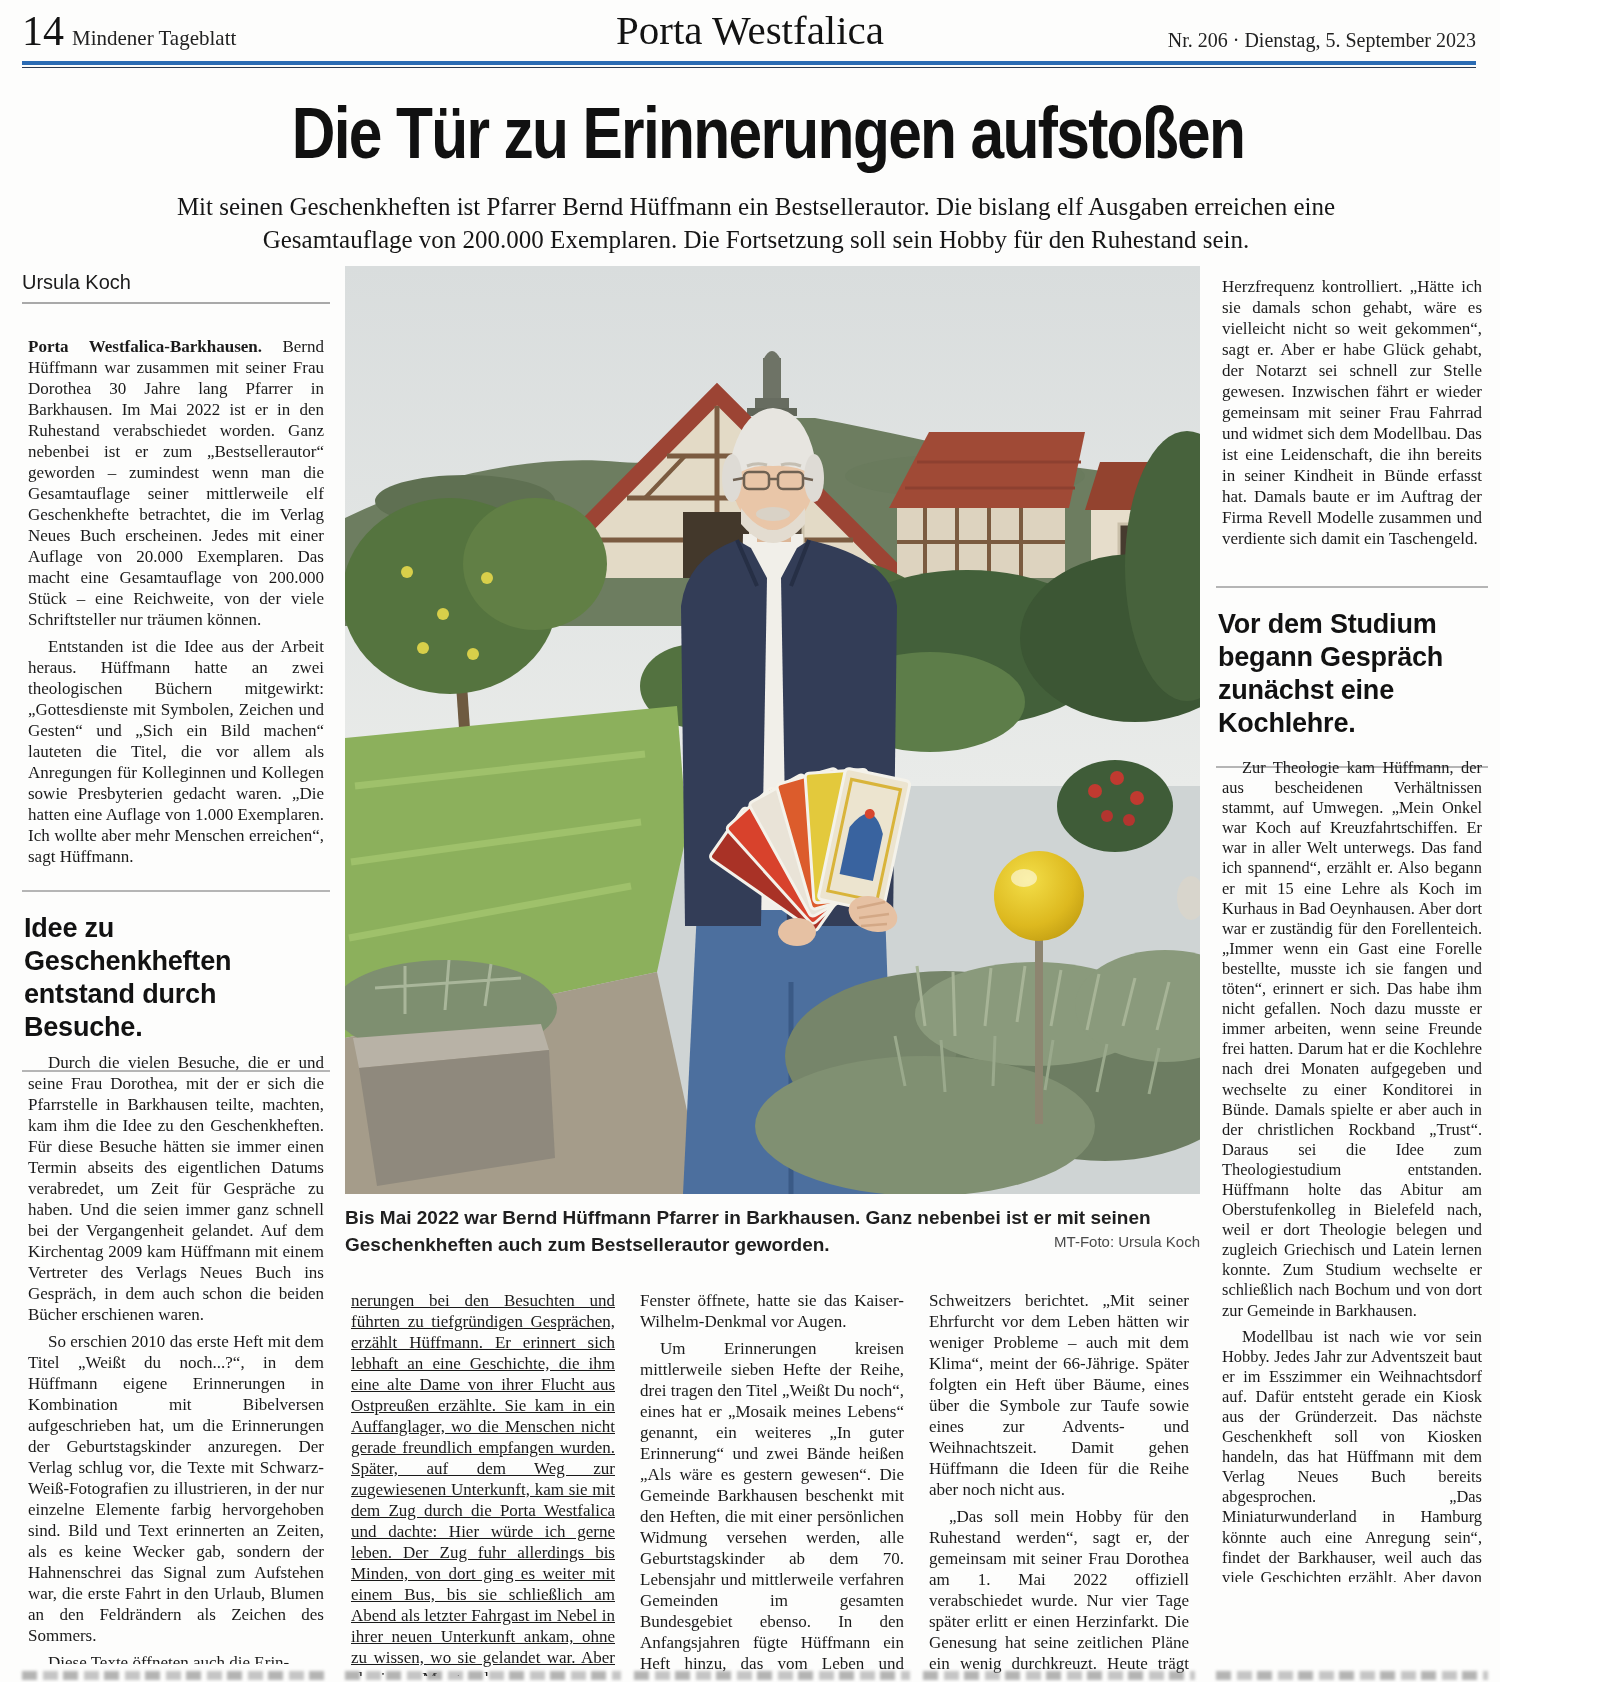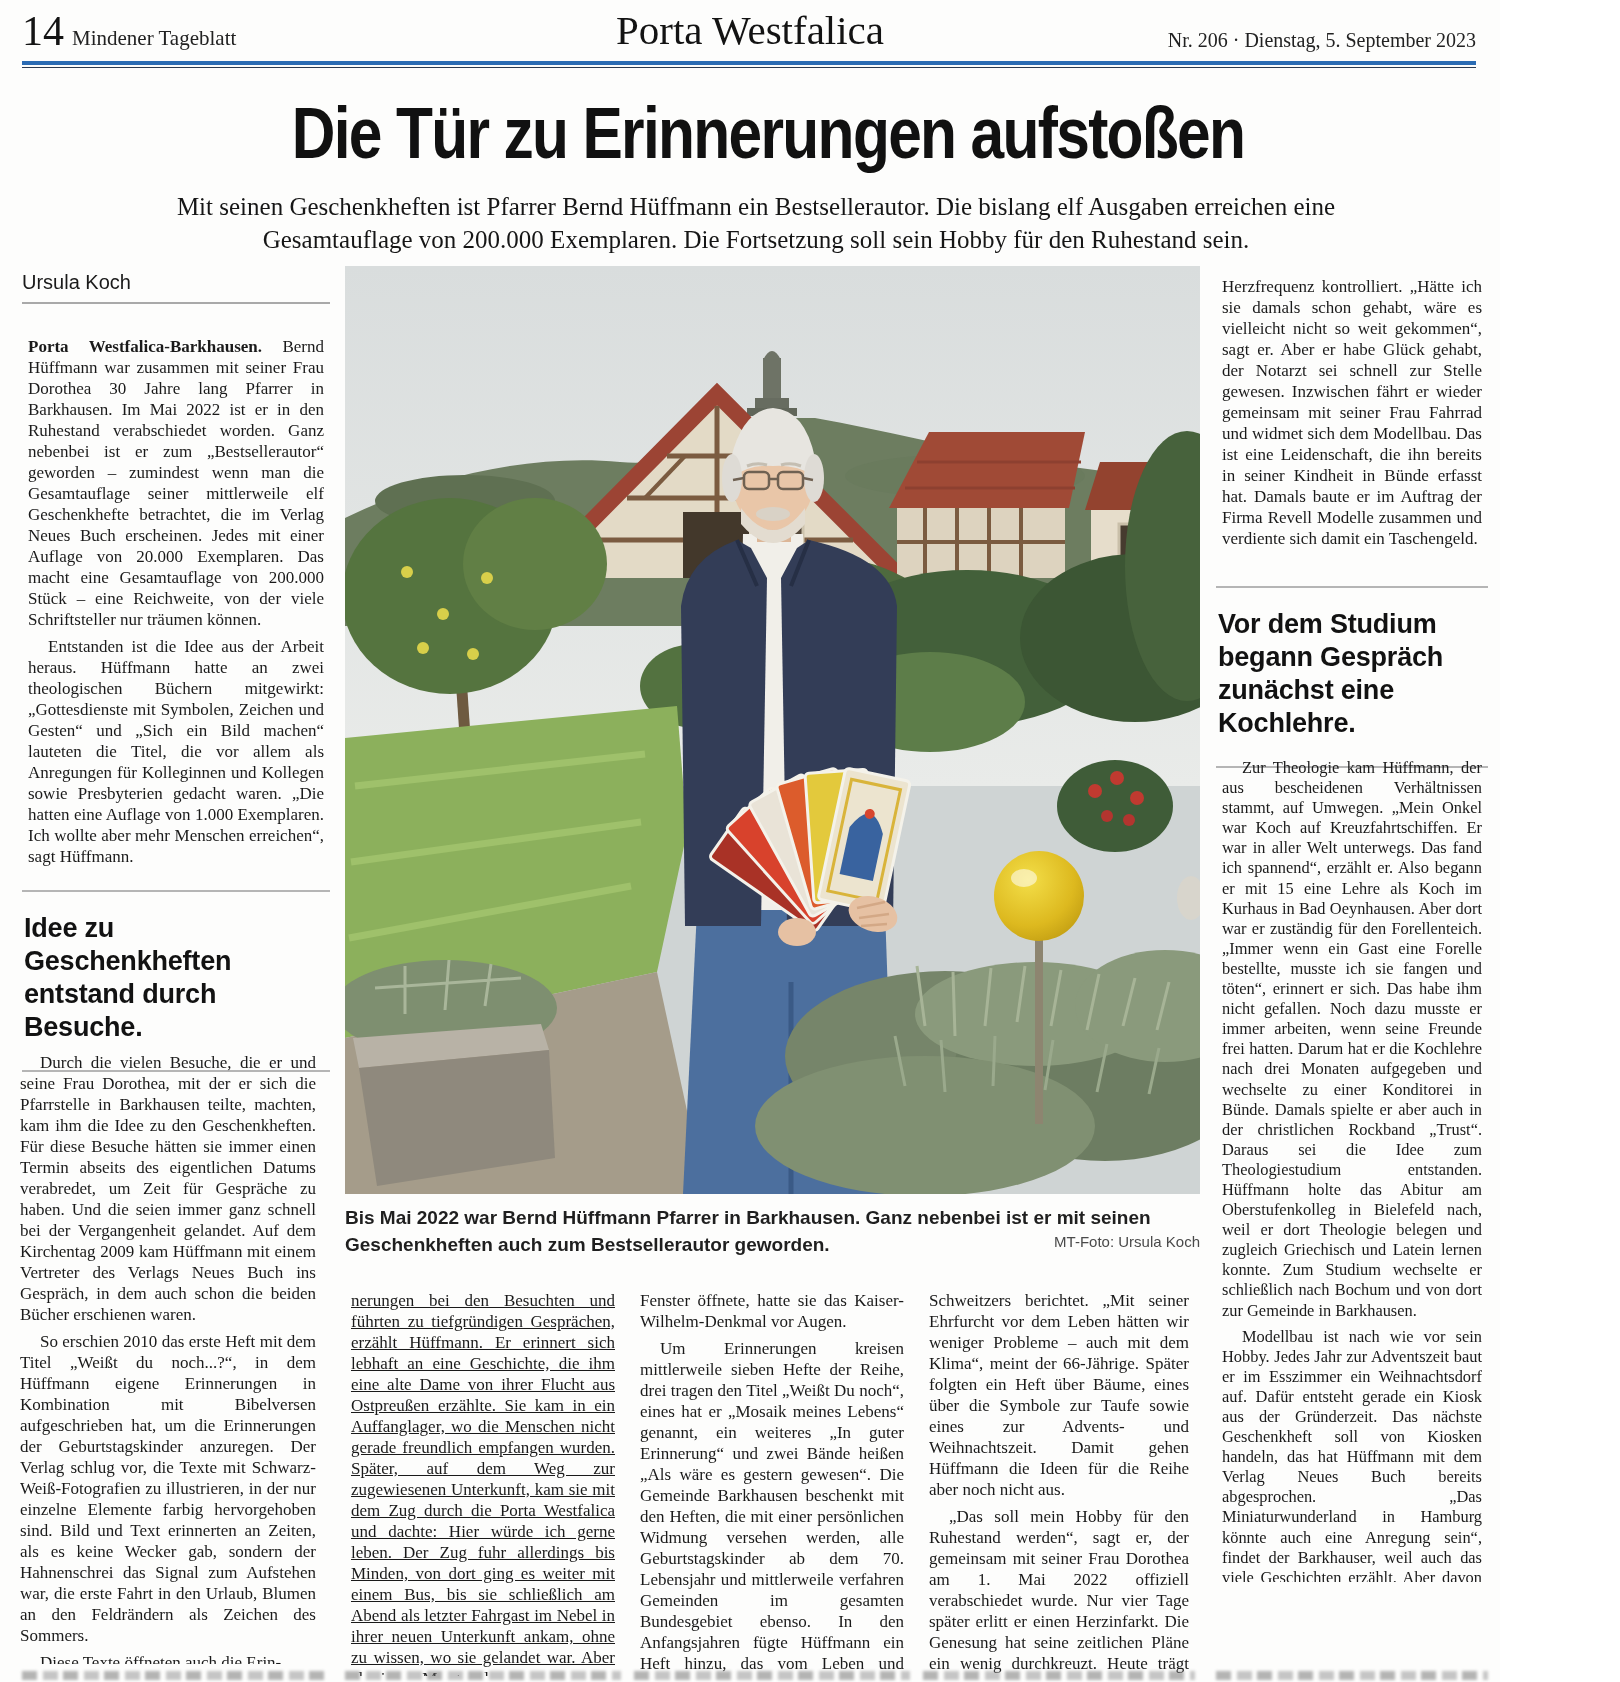--- a/index.html
+++ b/index.html
@@ -27,21 +27,21 @@
   .byline { position:absolute; left:22px; top:272px; width:308px; box-sizing:border-box;
     font:400 20px/1 "Liberation Sans","DejaVu Sans",sans-serif; color:#1a1a1a;
     padding-bottom:10px; border-bottom:2px solid #a9a9a9; }
   
   .body-col { position:absolute; font:400 17px/21px "Liberation Serif","DejaVu Serif",serif;
     color:#1a1a1a; text-align:justify; hyphens:auto; -webkit-hyphens:auto; }
   .body-col p { margin:6px; }
   .ind { text-indent:20px; }
   .leadin { font-weight:700; }
   .col1a { left:22px;  top:330px;  width:308px; }
-  .col1b { left:14px;  top:1046px; width:308px; height:618px; overflow:hidden; }
+  .col1b { left:22px;  top:1046px; width:308px; height:618px; overflow:hidden; }
   .colB2 { left:345px; top:1284px; width:276px; height:392px; overflow:hidden;text-decoration:underline; }
   .colB3 { left:634px; top:1284px; width:276px; height:392px; overflow:hidden; }
   .colB4 { left:923px; top:1284px; width:272px; height:392px; overflow:hidden; }
   .col5a { left:1216px; top:270px; width:272px; }
   .col5b { left:1216px; top:752px; width:272px; height:830px; overflow:hidden;
            font-size:16.4px; line-height:20.1px; }
   
   .subhead { position:absolute; box-sizing:border-box;
     border-top:2px solid #b5b5b5; border-bottom:2px solid #b5b5b5;
     padding:20px 2px 26px; font:700 27px/33px "Liberation Sans","DejaVu Sans",sans-serif;

